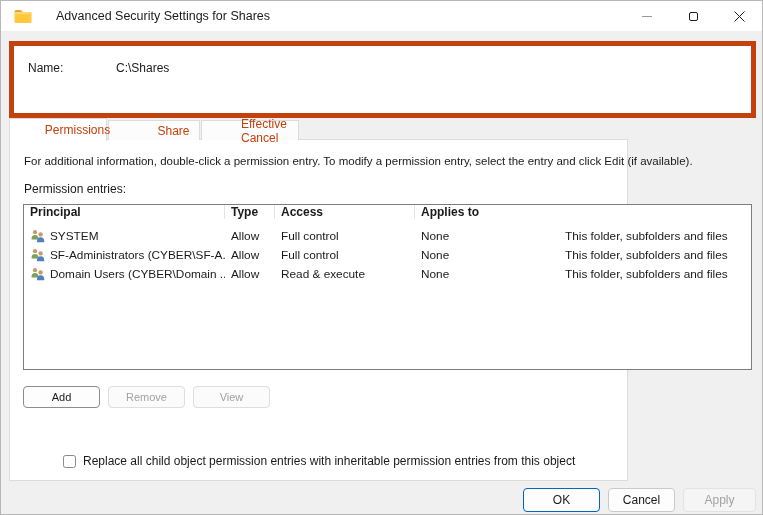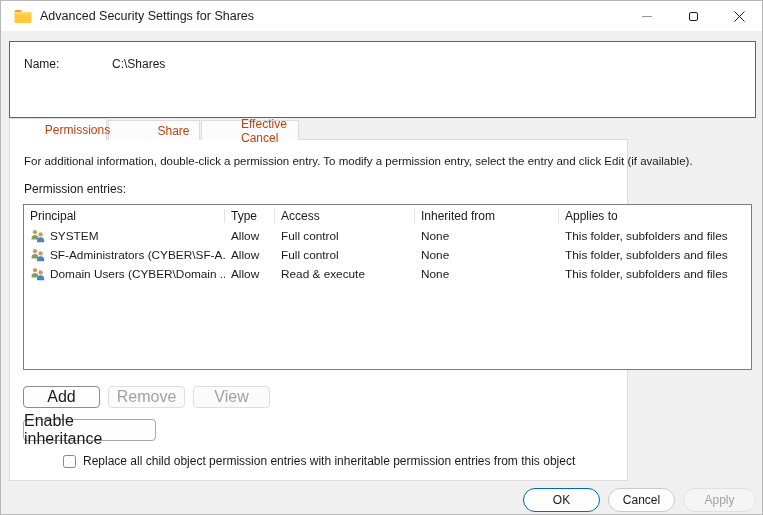--- a/index.html
+++ b/index.html
@@ -4,65 +4,65 @@
 <style>
   * { margin:0; padding:0; box-sizing:border-box; font-family:"Liberation Sans","DejaVu Sans",sans-serif; }
   html,body { background:#e8e8e8; }
   .window {
     position:relative; width:763px; height:515px; background:#f0f0f0;
     border:1px solid #b7b7b7; overflow:hidden; font-size:12px; color:#1a1a1a;
   }
   
   .titlebar { position:absolute; top:0; left:0; right:0; height:30px; background:#ffffff; display:flex; align-items:center; }
   .titlebar .app-icon { margin-left:13px; width:18px; height:15px; flex:0 0 auto; }
-  .titlebar .title { margin-left:8px; font-size:12.5px; color:#1b1b1b; white-space:nowrap; }
+  .titlebar .title { margin-left:24px; font-size:12.5px; color:#1b1b1b; white-space:nowrap; }
   .caption-buttons { position:absolute; right:0; top:0; height:30px; display:flex; }
   .cap-btn { width:46px; height:30px; display:flex; align-items:center; justify-content:center; cursor:default; }
   .min-glyph { width:10px; height:0; border-top:1px solid #9a9a9a; }
   .max-glyph { width:9px; height:9px; border:1px solid #1a1a1a; border-radius:2px; }
   
-  .header-panel { position:absolute; left:8px; top:40px; width:747px; height:77px; background:#ffffff; border:1px solid #c2410c; }
+  .header-panel { position:absolute; left:8px; top:40px; width:747px; height:77px; background:#ffffff; border:5px solid #c2410c; }
   .hp-row { position:absolute; left:14px; display:flex; align-items:center; }
   .hp-row.r1 { top:15px; }
   .hp-row.r2 { top:42px; }
   .hp-label { width:88px; color:#1a1a1a; }
   .hp-value { color:#1a1a1a; white-space:nowrap; }
   .shield { width:15px; height:15px; margin-left:14px; margin-right:5px; }
   .change-link { color:#0066cc; cursor:pointer; white-space:nowrap; }
   
   .tabs { position:absolute; left:8px; top:117px; height:22px; display:flex; align-items:flex-end; z-index:3; }
   .tab { display:flex; align-items:center; justify-content:center; background:#fcfcfc; border:1px solid #dcdcdc; border-bottom:none; height:20px; margin-right:1px; color:#c2410c; cursor:default;padding-left:39px; }
   .tab.active { background:#ffffff; height:23px; margin-bottom:-1px; z-index:4; }
   .tab.t0 { width:98px; } .tab.t1 { width:92px;text-align:center; } .tab.t2 { width:94px; } .tab.t3 { width:98px; }
   
   .content-panel { position:absolute; left:8px; top:138px; width:619px; height:342px; background:#ffffff; border:1px solid #dcdcdc; z-index:2; }
   .info-text { position:absolute; left:14px; top:15px; right:10px; font-size:11.5px; white-space:nowrap; }
   .entries-label { position:absolute; left:14px; top:42px; }
   
   .ptable { position:absolute; left:13px; top:64px; width:729px; height:166px; border:1px solid #7d7d7d; background:#ffffff; overflow:hidden; }
-  .thead { display:flex; height:21px; align-items:center; }
+  .thead { display:flex; height:21px; align-items:flex-start;font-weight:bold; }
   .th { display:flex; align-items:center; padding-left:6px; border-right:1px solid #e3e3e3; color:#1a1a1a; overflow:hidden; white-space:nowrap; }
   .tr { display:flex; height:19px; align-items:stretch; }
   .td { display:flex; align-items:center; padding-left:6px; font-size:11.8px; overflow:hidden; white-space:nowrap; }
   .c0 { width:201px; flex:0 0 201px; } .c1 { width:50px; flex:0 0 50px; } .c2 { width:140px; flex:0 0 140px; } .c3 { width:144px; flex:0 0 144px; } .c4 { flex:1 1 auto; border-right:none; }
   .users-icon { width:16px; height:14px; margin-right:4px; flex:0 0 auto; }
   
-  .btn { position:absolute; height:22px; background:#fdfdfd; border:1px solid #a8a8a8; border-radius:4px; font-size:16px; color:#1a1a1a; display:flex; align-items:center; justify-content:center; cursor:default; }
+  .btn { position:absolute; height:22px; background:#fdfdfd; border:1px solid #a8a8a8; border-radius:4px; font-size:11px; color:#1a1a1a; display:flex; align-items:center; justify-content:center; cursor:default; }
   .btn.primary-border { border-color:#8c8c8c; }
   .btn.disabled { background:#fbfbfb; border-color:#dedede; color:#a2a2a2; }
   .btn-add { left:13px; top:246px; width:77px; }
   .btn-remove { left:98px; top:246px; width:77px; }
   .btn-view { left:183px; top:246px; width:77px; }
   .btn-enable { left:13px; top:279px; width:133px; }
   
   .chk-row { position:absolute; left:13px; top:314px; display:flex; align-items:center;padding-left:40px; }
   .chk-box { width:13px; height:13px; border:1px solid #8a8a8a; border-radius:2.5px; background:#ffffff; margin-right:7px; flex:0 0 auto; }
   .chk-label { font-size:12px; white-space:nowrap; }
   
-  .footer-btn { position:absolute; top:487px; height:24px; border-radius:12px; display:flex; align-items:center; justify-content:center; font-size:12px; background:#fdfdfd; border:1px solid #c9c9c9; color:#1a1a1a; cursor:default; }
+  .footer-btn { position:absolute; top:487px; height:24px; border-radius:4px; display:flex; align-items:center; justify-content:center; font-size:12px; background:#fdfdfd; border:1px solid #c9c9c9; color:#1a1a1a; cursor:default; }
   .btn-ok { left:522px; width:77px; border:1px solid #0067c0; }
   .btn-cancel { left:607px; width:67px; }
   .btn-apply { left:682px; width:73px; background:#f5f5f5; border-color:#e2e2e2; color:#a2a2a2; }
 </style>
 </head>
 <body>
 
 <div class="window">
 
   <div class="titlebar">
@@ -103,21 +103,20 @@
 
   <div class="content-panel">
     <div class="info-text">For additional information, double-click a permission entry. To modify a permission entry, select the entry and click Edit (if available).</div>
     <div class="entries-label">Permission entries:</div>
 
     <div class="ptable">
       <div class="thead">
         <div class="th c0">Principal</div>
         <div class="th c1">Type</div>
         <div class="th c2">Access</div>
-        <div class="th c3">Inherited from</div>
         <div class="th c4">Applies to</div>
       </div>
 
       <div class="tr">
         <div class="td c0">
           <svg class="users-icon" viewBox="0 0 16 14">
             <circle cx="5" cy="3.2" r="2.1" fill="#c49a6c"></circle>
             <path d="M1.6 9.5 Q1.6 5.9 5 5.9 Q8.4 5.9 8.4 9.5 L8.4 10.4 L1.6 10.4 Z" fill="#7da05a"></path>
             <circle cx="10.6" cy="5.4" r="2.2" fill="#c49a6c"></circle>
             <path d="M7 12.2 Q7 8.3 10.6 8.3 Q14.2 8.3 14.2 12.2 L14.2 13.2 L7 13.2 Z" fill="#4f81bd"></path>
@@ -159,21 +158,20 @@
         <div class="td c1">Allow</div>
         <div class="td c2">Read &amp; execute</div>
         <div class="td c3">None</div>
         <div class="td c4">This folder, subfolders and files</div>
       </div>
     </div>
 
     <div class="btn btn-add primary-border">Add</div>
     <div class="btn btn-remove disabled">Remove</div>
     <div class="btn btn-view disabled">View</div>
-    <div class="btn btn-enable">Enable inheritance</div>
 
     <div class="chk-row">
       <span class="chk-box"></span>
       <span class="chk-label">Replace all child object permission entries with inheritable permission entries from this object</span>
     </div>
   </div>
 
   <div class="footer-btn btn-ok">OK</div>
   <div class="footer-btn btn-cancel">Cancel</div>
   <div class="footer-btn btn-apply">Apply</div>

